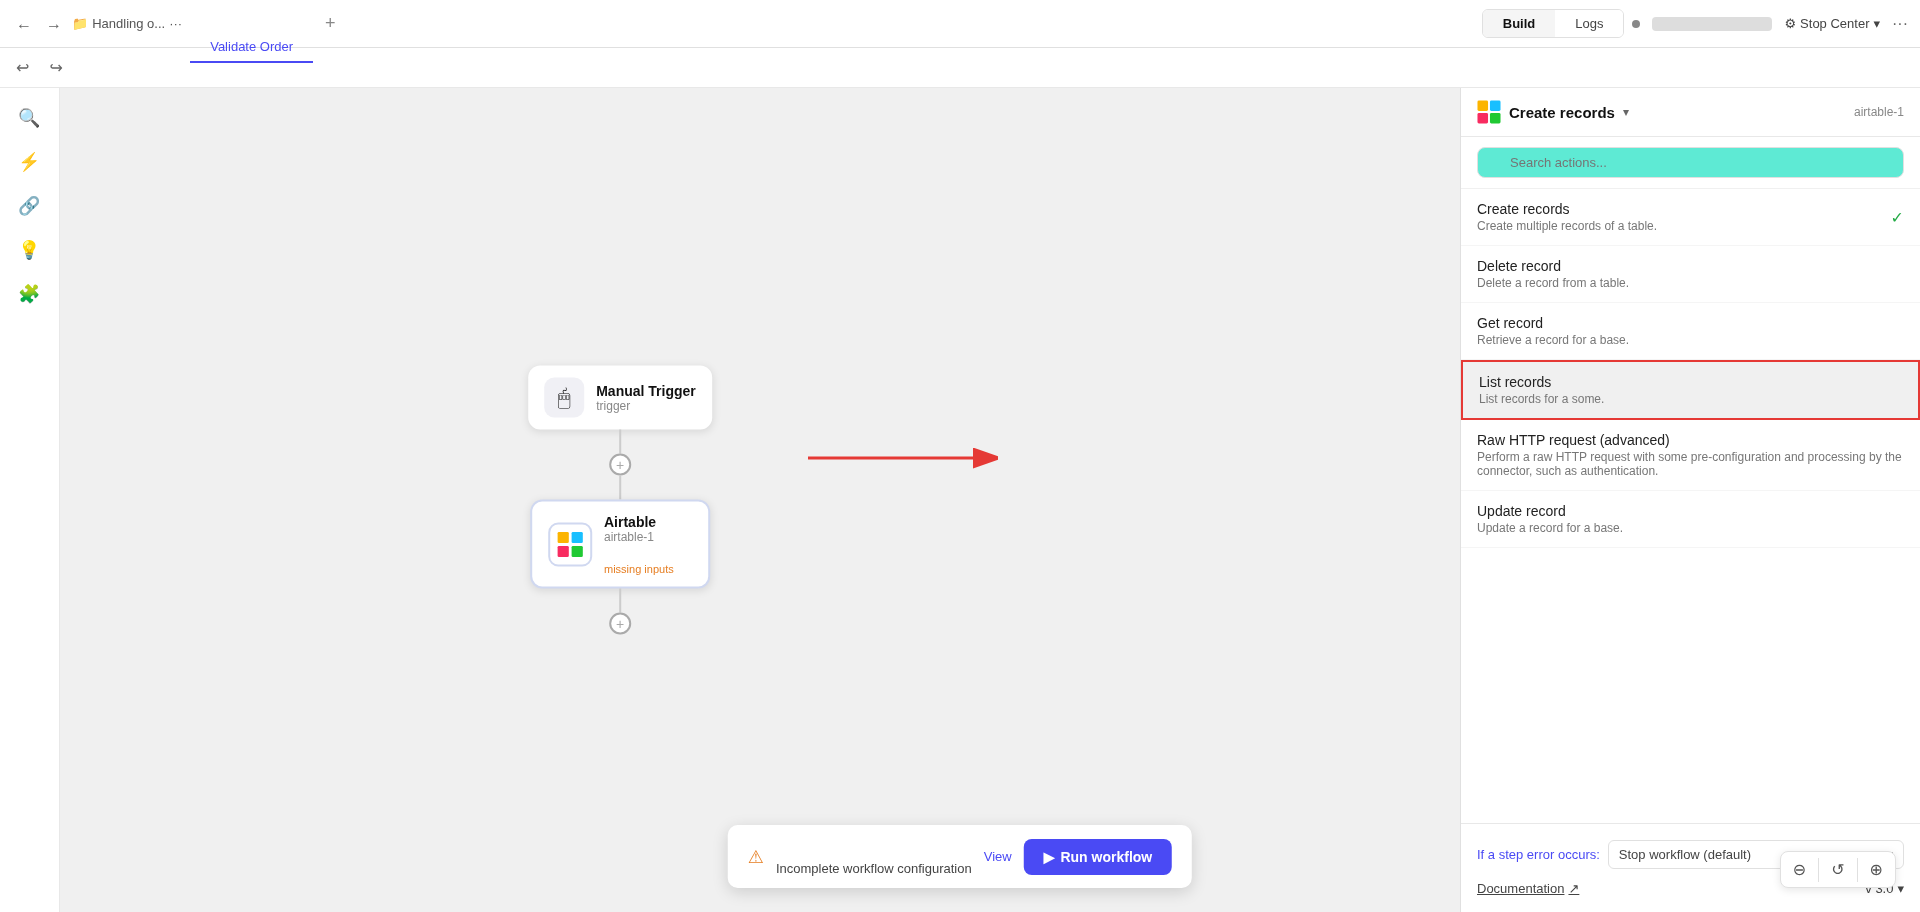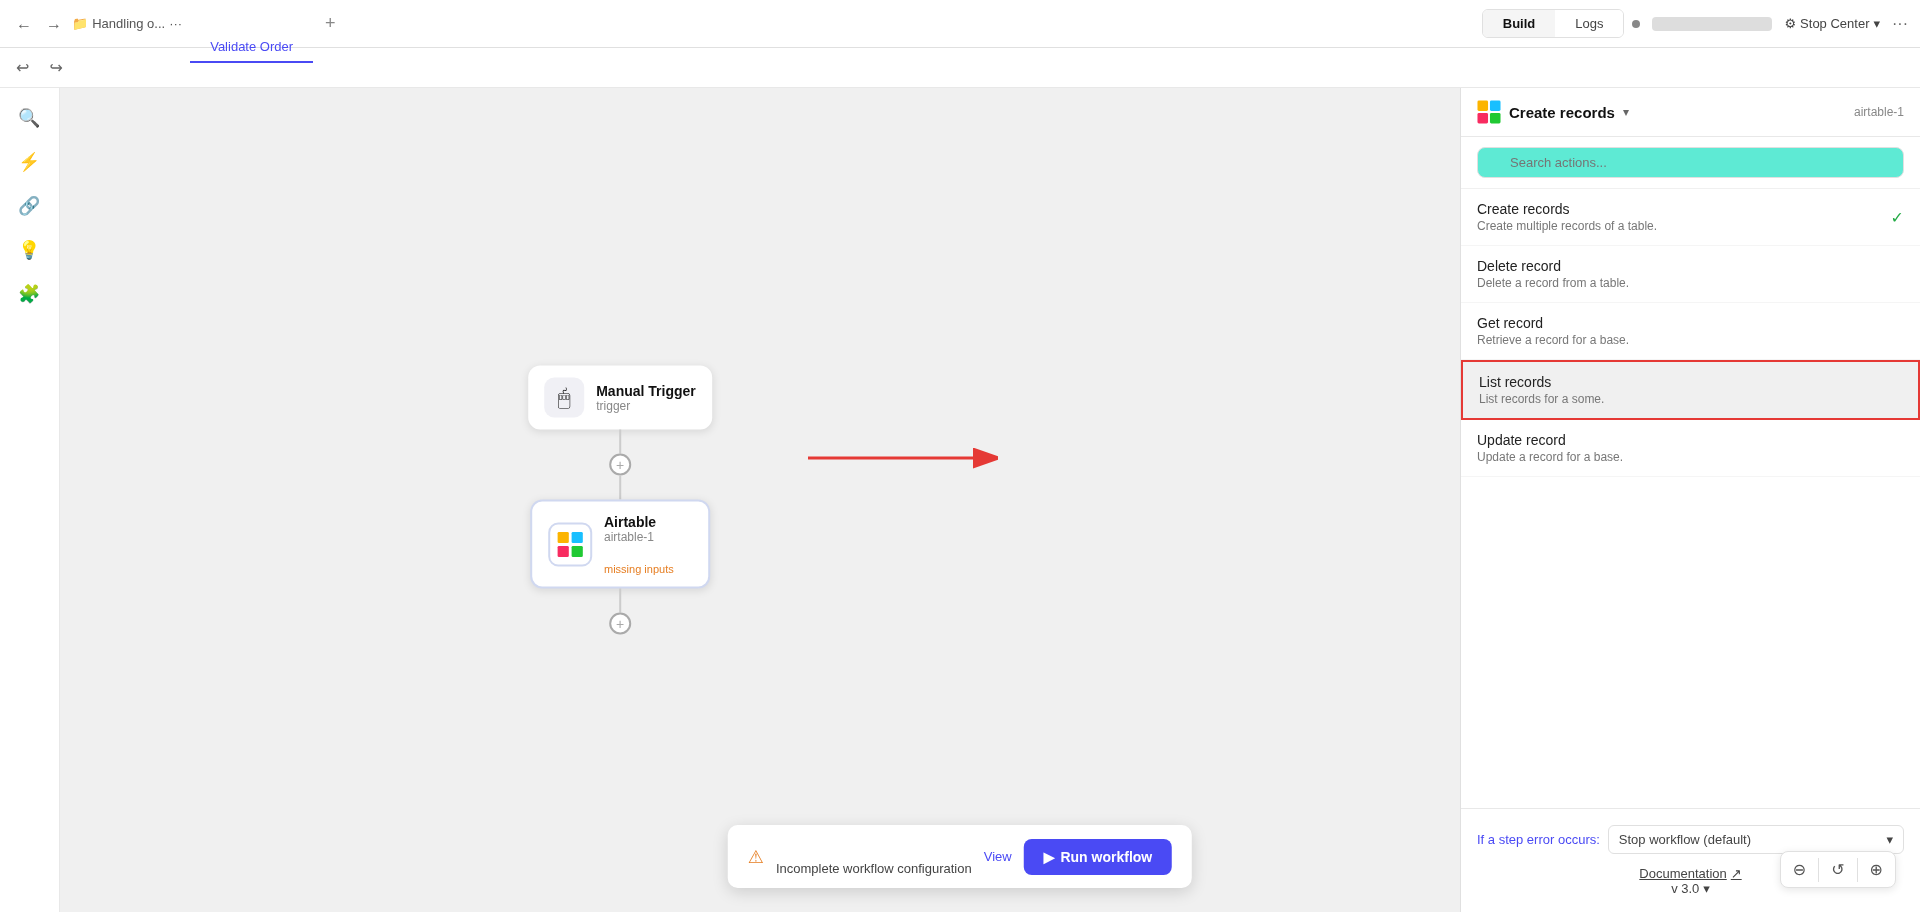--- a/index.html
+++ b/index.html
@@ -94,21 +94,21 @@
     .menu-item-title { font-size: 14px; color: #222; font-weight: 500; }
     .menu-item-desc { font-size: 12px; color: #777; margin-top: 2px; }
     .menu-item-check { position: absolute; right: 16px; top: 50%; transform: translateY(-50%); color: #22aa44; font-size: 16px; }
 
     
     .panel-footer { padding: 16px; border-top: 1px solid #e8e8e8; }
     .error-config { display: flex; align-items: center; gap: 8px; margin-bottom: 12px; }
     .error-label { font-size: 13px; color: #4a4af4; }
     .error-select { flex: 1; display: flex; align-items: center; justify-content: space-between; border: 1px solid #e0e0e0; border-radius: 6px; padding: 6px 10px; font-size: 13px; color: #444; cursor: pointer; }
     .doc-link { display: flex; align-items: center; gap: 4px; font-size: 13px; color: #444; text-decoration: underline; cursor: pointer; }
-    .doc-footer { display: flex; align-items: center; justify-content: space-between; flex-direction: column; }
+    .doc-footer { display: flex; align-items: center; justify-content: space-between; }
     .version-dropdown { display: flex; align-items: center; gap: 4px; font-size: 13px; color: #444; cursor: pointer; }
 
     
     .bottom-notification {
       position: fixed; bottom: 24px; left: 50%; transform: translateX(-50%);
       background: #fff; border-radius: 10px; padding: 12px 20px;
       box-shadow: 0 4px 16px rgba(0,0,0,0.15); display: flex; align-items: center; gap: 12px;
       z-index: 100;
     }
     .notif-icon { color: #e67e22; font-size: 18px; }
@@ -278,20 +278,25 @@
       <div class="menu-item-title">Get record</div>
       <div class="menu-item-desc">Retrieve a record for a base.</div>
 
     </div>
         <div class="menu-item highlighted">
       <div class="menu-item-title">List records</div>
       <div class="menu-item-desc">List records for a some.</div>
 
     </div>
         <div class="menu-item">
+      <div class="menu-item-title">Raw HTTP request (advanced)</div>
+      <div class="menu-item-desc">Perform a raw HTTP request with some pre-configuration and processing by the connector, such as authentication.</div>
+
+    </div>
+        <div class="menu-item">
       <div class="menu-item-title">Update record</div>
       <div class="menu-item-desc">Update a record for a base.</div>
 
     </div>
       </div>
 
     <div class="panel-footer">
       <div class="error-config">
         <span class="error-label">If a step error occurs:</span>
         <div class="error-select">

